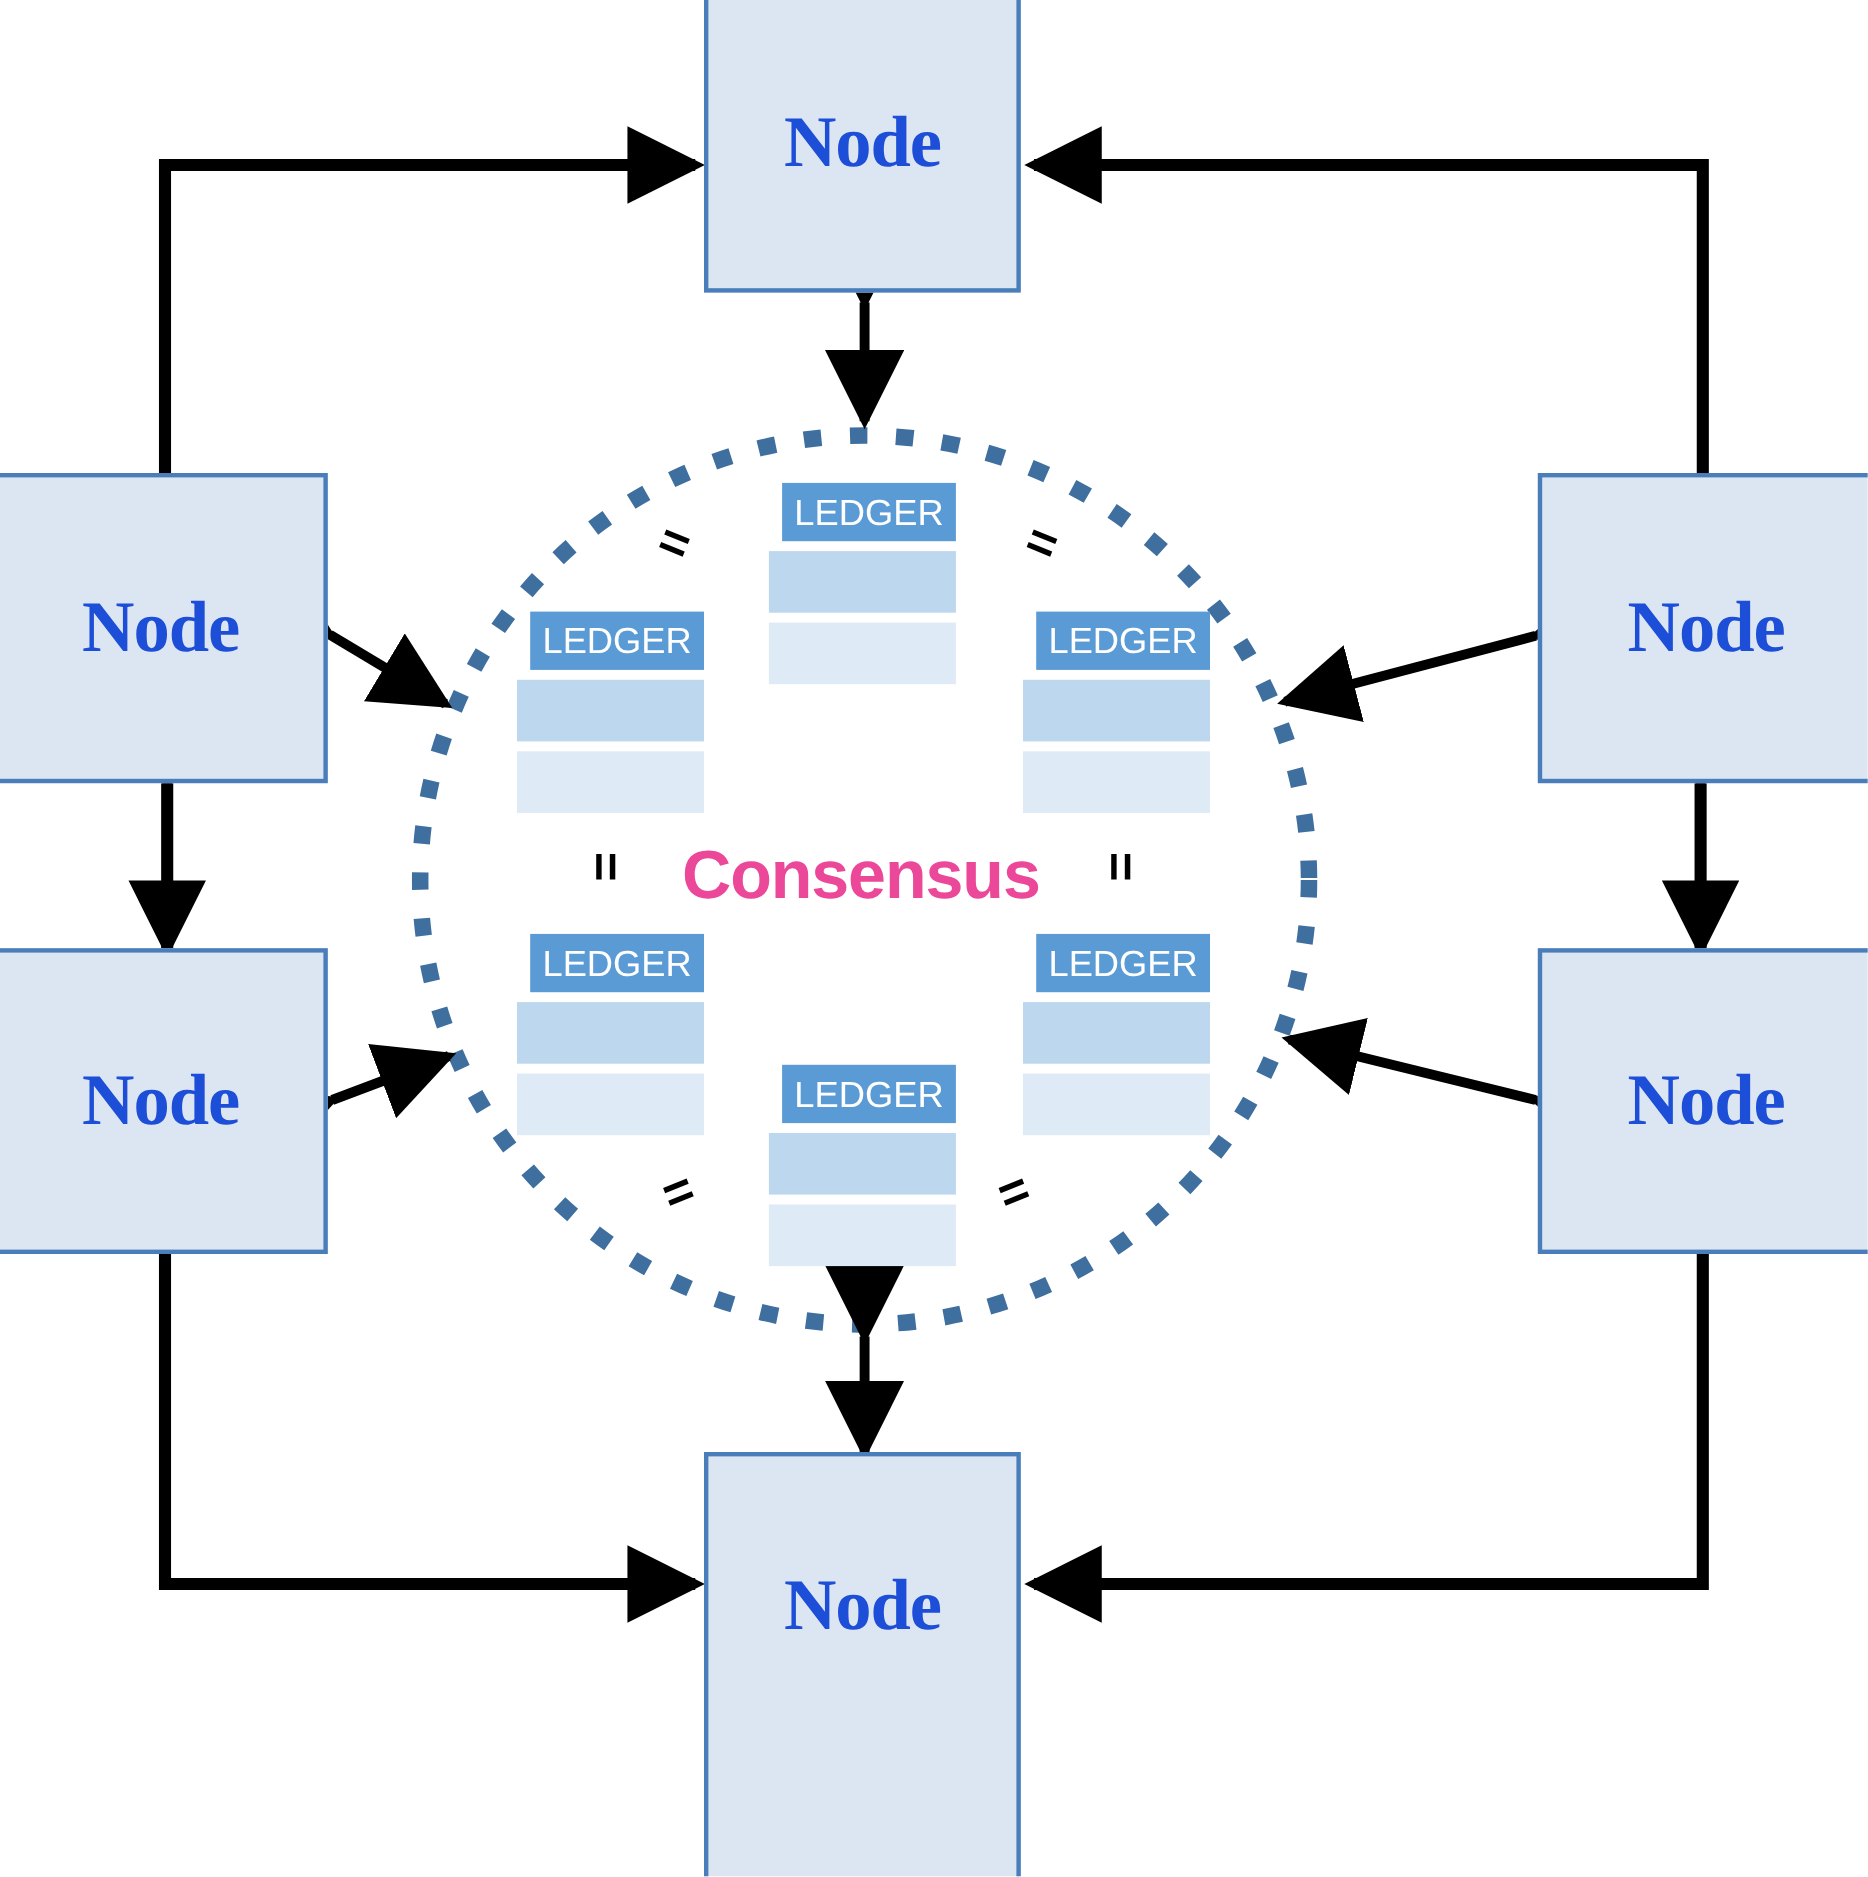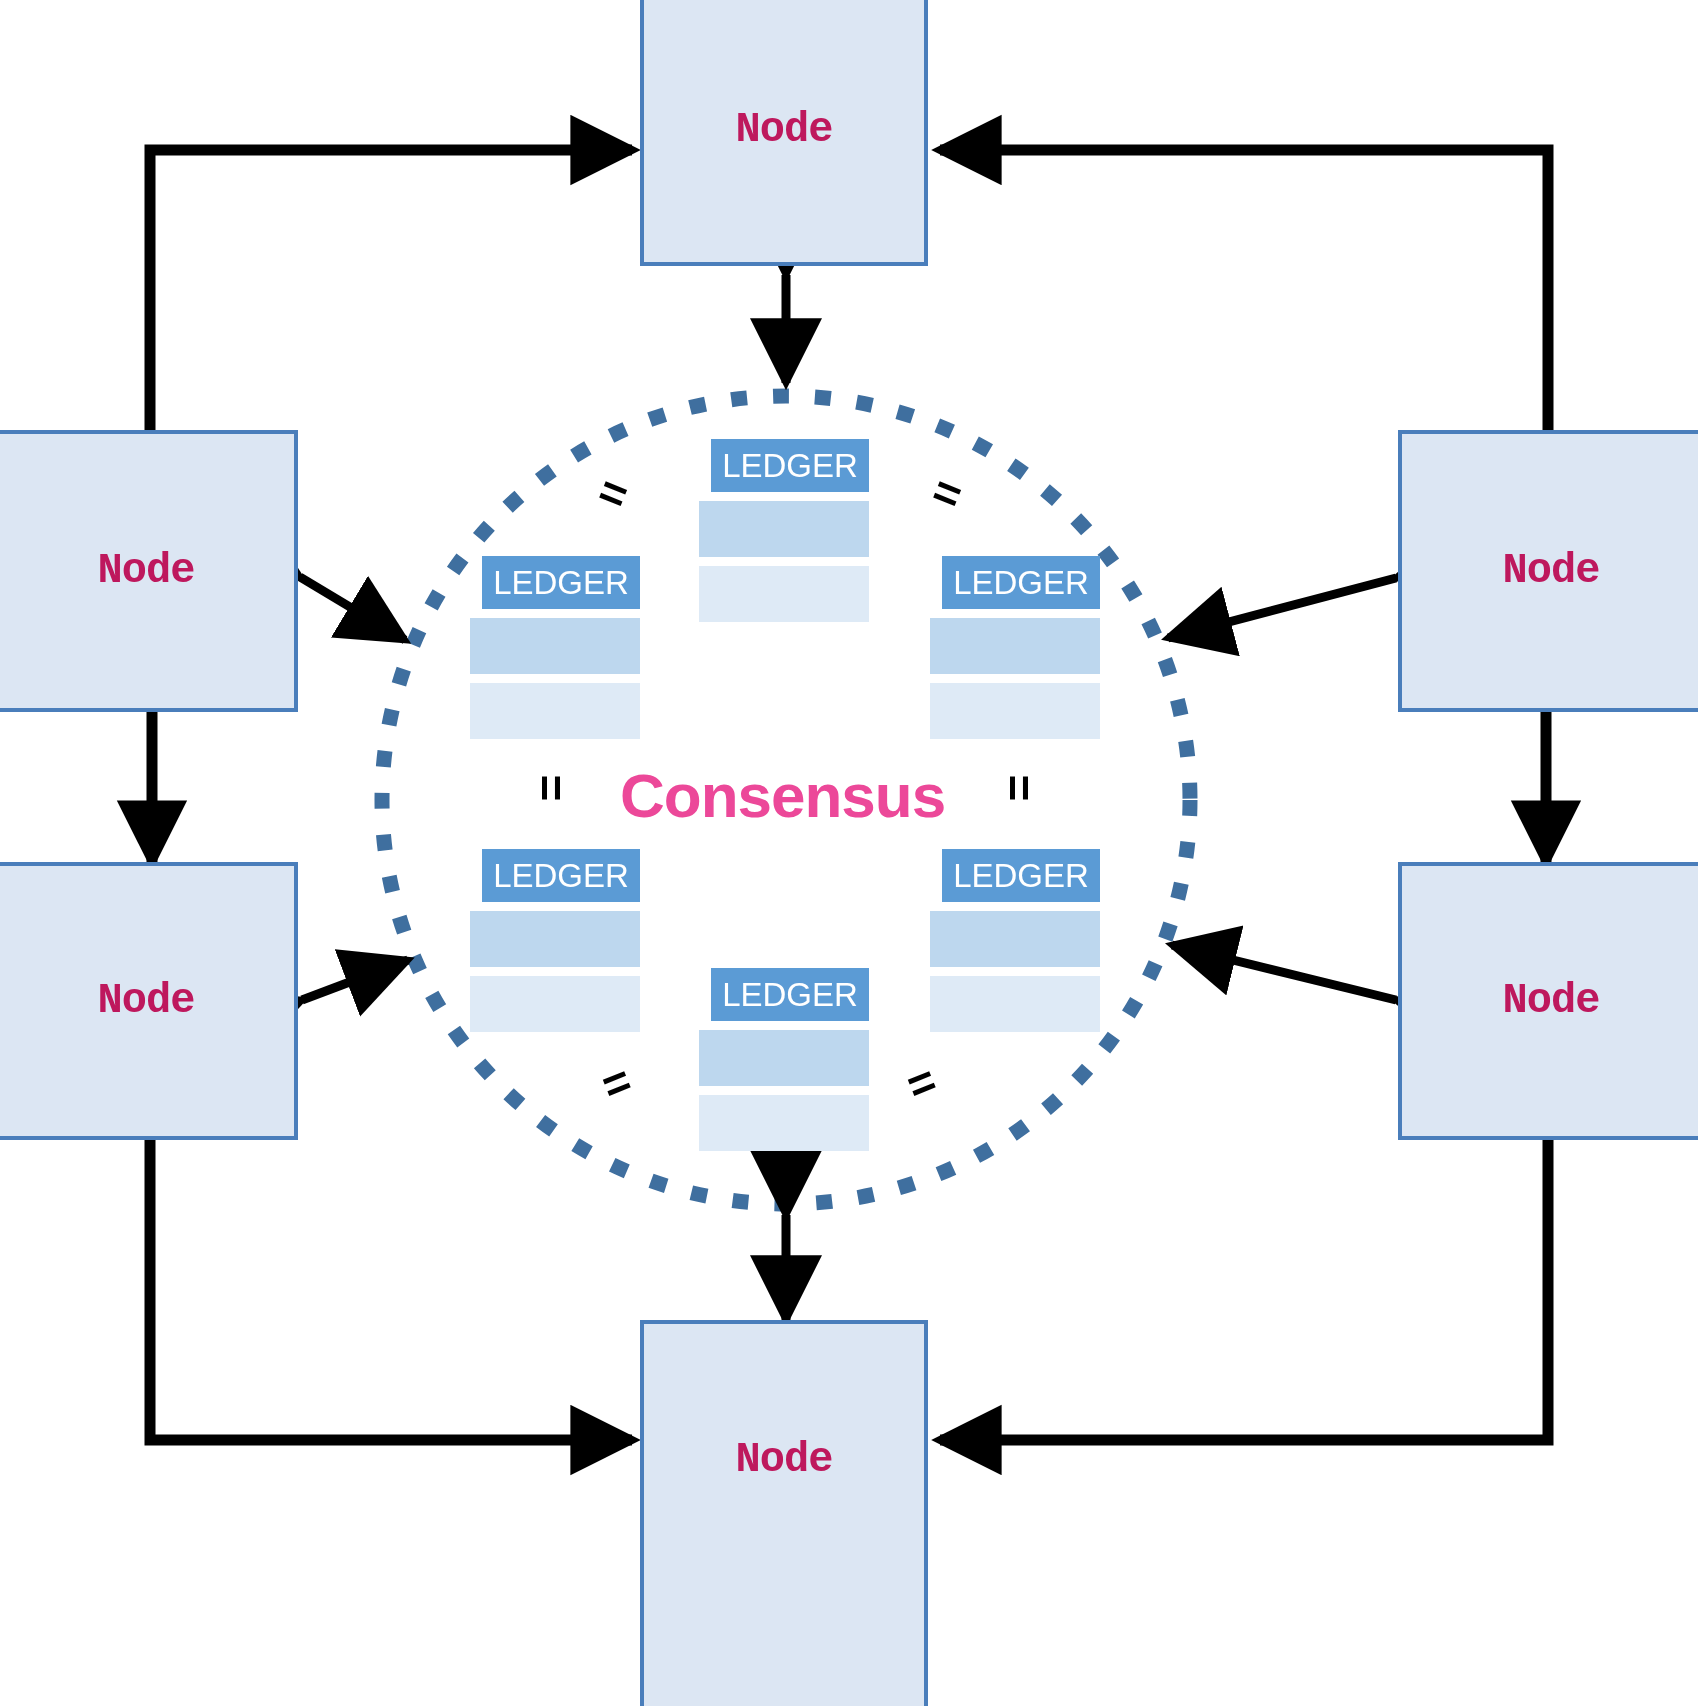--- a/index.html
+++ b/index.html
@@ -20,24 +20,24 @@
   .node-box {
     position: absolute;
     background: #dce6f3;
     border: 4px solid #4a7ebb;
     box-sizing: border-box;
     display: flex;
     align-items: center;
     justify-content: center;
   }
   .node-label {
-    font-family: Liberation Mono, monospace;
+    font-family: Liberation Serif, serif;
     font-weight: bold;
-    font-size: 42px;
-    color: #be185d;
+    font-size: 66px;
+    color: #1d4ed8;
     letter-spacing: -1px;
     line-height: 1;
   }
   .ledger {
     position: absolute;
     width: 170px;
   }
   .ledger-header {
     background: #5b9bd5;
     color: #ffffff;

